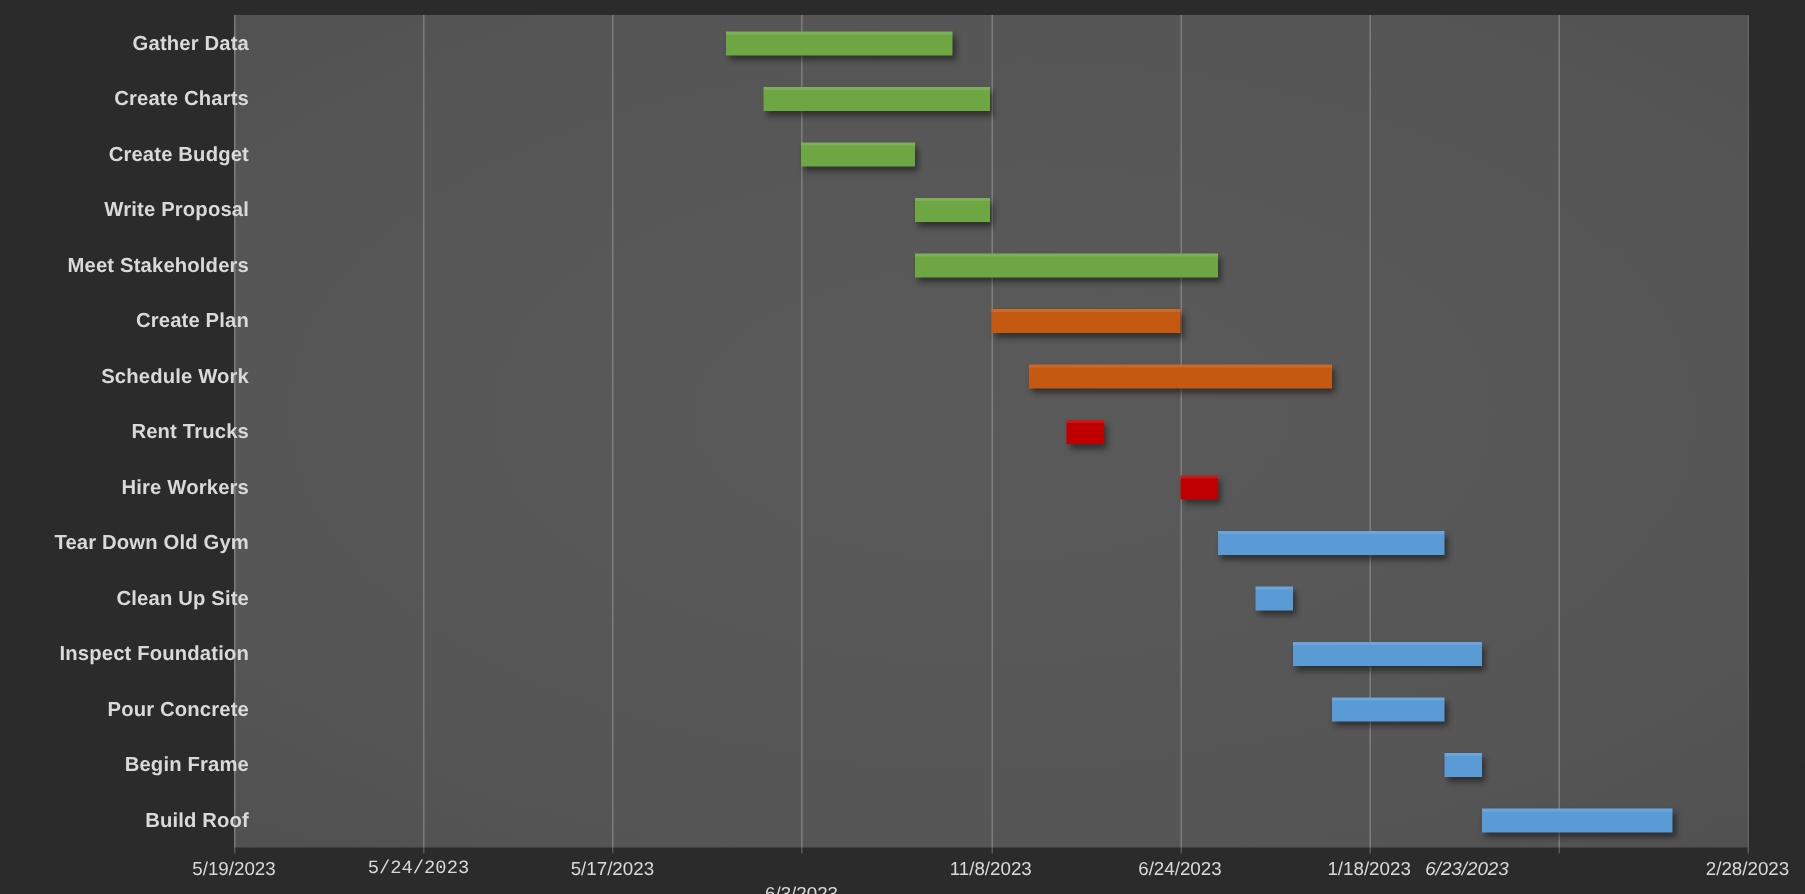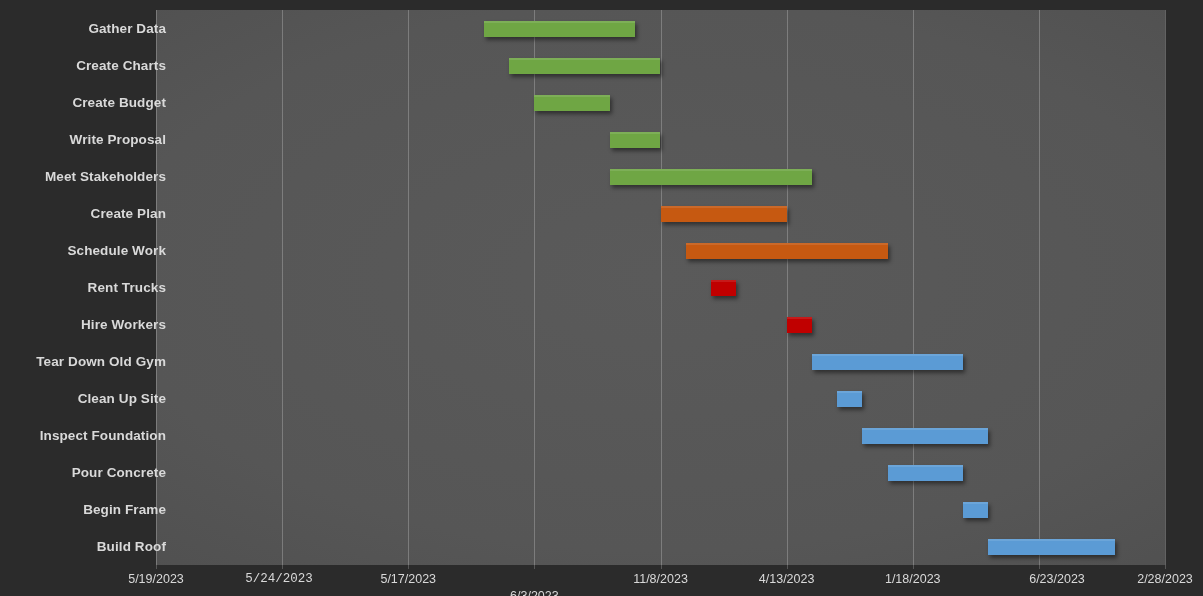--- a/index.html
+++ b/index.html
@@ -135,22 +135,22 @@
       <div class="x-label" style="left: 156px;">5/19/2023</div>
       <div class="x-tick" style="left: 282.125px;"></div>
       <div class="x-label" style="left: 279px; font-family: Liberation Mono, monospace;">5/24/2023</div>
       <div class="x-tick" style="left: 408.25px;"></div>
       <div class="x-label" style="left: 408.25px;">5/17/2023</div>
       <div class="x-tick" style="left: 534.375px;"></div>
       <div class="x-label" style="left: 534.375px; margin-top: 17px;">6/3/2023</div>
       <div class="x-tick" style="left: 660.5px;"></div>
       <div class="x-label" style="left: 660.5px;">11/8/2023</div>
       <div class="x-tick" style="left: 786.625px;"></div>
-      <div class="x-label" style="left: 786.625px;">4/13/2023</div>
+      <div class="x-label" style="left: 786.625px;">6/24/2023</div>
       <div class="x-tick" style="left: 912.75px;"></div>
       <div class="x-label" style="left: 912.75px;">1/18/2023</div>
       <div class="x-tick" style="left: 1038.88px;"></div>
-      <div class="x-label" style="left: 1057px;">6/23/2023</div>
+      <div class="x-label" style="left: 978px; font-style: italic;">6/23/2023</div>
       <div class="x-tick" style="left: 1165px;"></div>
       <div class="x-label" style="left: 1165px;">2/28/2023</div>
     </div>
 
 </div>
 
 </body></html>

